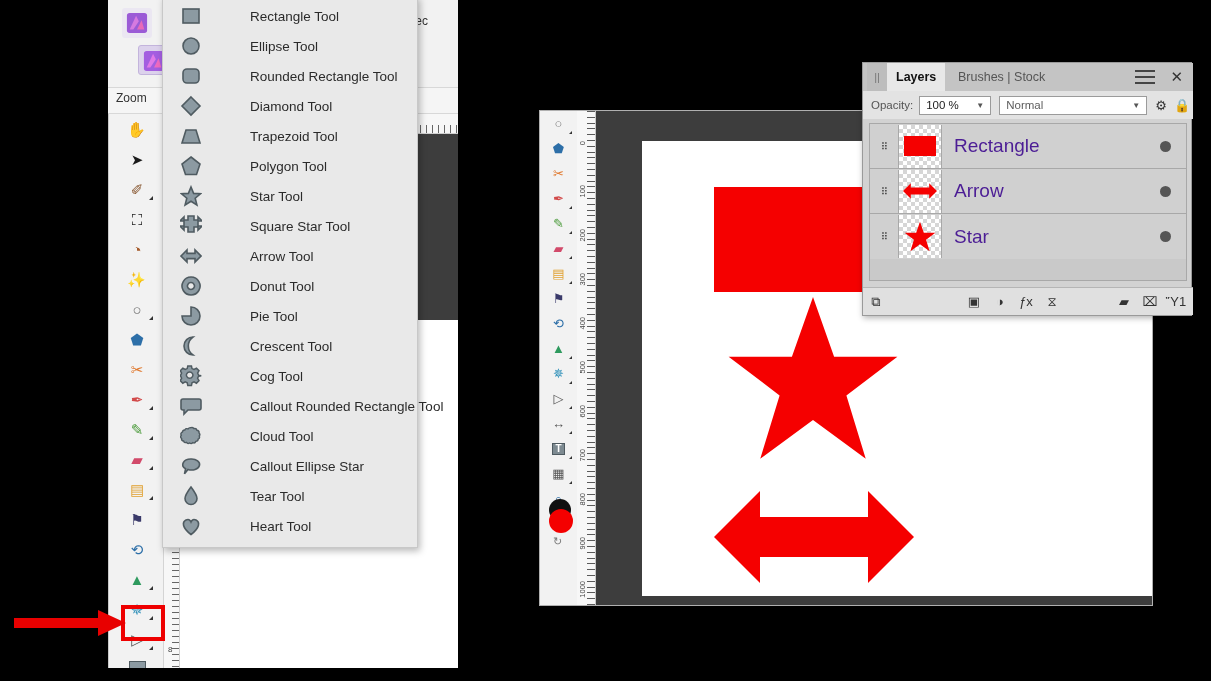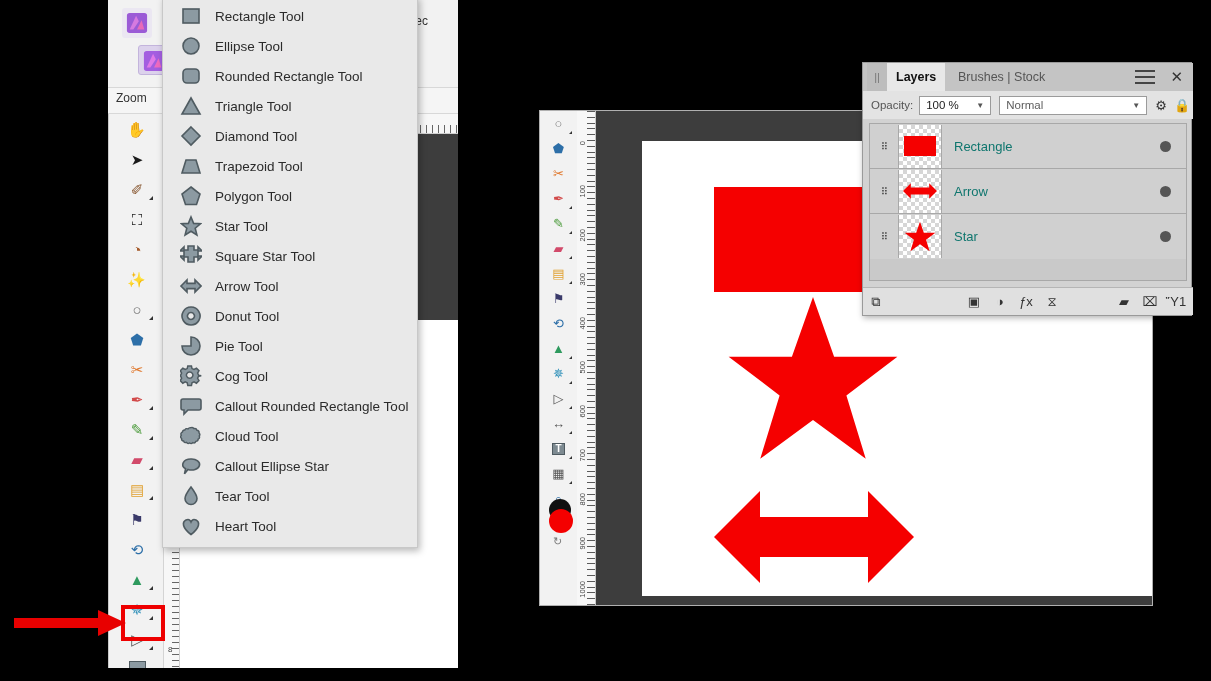--- a/index.html
+++ b/index.html
@@ -95,21 +95,21 @@
     padding:4px 0 6px 0;
   }
   .fly-item{
     height:30px; display:flex; align-items:center; padding-left:14px; cursor:default;
   }
   .fly-ico{
     width:28px; height:22px; margin-right:10px; position:relative;
     display:flex; align-items:center; justify-content:center;
     flex:0 0 28px;
   }
-  .fly-lbl{ font-size:13.5px; color:#2b2b2b; white-space:nowrap; }
+  .fly-lbl{ font-size:13.5px; color:#2b2b2b; white-space:nowrap;margin-left:35px; }
   .sh{ fill:#8c9aa2; stroke:#4f5b61; stroke-width:1.6; }
 
   
   .doc-window{
     position:absolute; left:539px; top:110px; width:614px; height:496px;
     background:#f2f2f2; border:1px solid #b0b0b0; overflow:hidden;
   }
   .doc-toolcol{
     position:absolute; left:0; top:0; width:37px; height:496px; background:#f2f2f2;
   }
@@ -210,21 +210,21 @@
   }
   .lr-thumb{
     width:44px; height:43px; border-left:1px solid #a8a8a8; border-right:1px solid #a8a8a8;
     display:flex;align-items:center;justify-content:center;
     background-color:#fff;
     background-image:
       linear-gradient(45deg,#d6d6d6 25%,transparent 25%,transparent 75%,#d6d6d6 75%),
       linear-gradient(45deg,#d6d6d6 25%,transparent 25%,transparent 75%,#d6d6d6 75%);
     background-size:8px 8px; background-position:0 0,4px 4px;
   }
-  .lr-name{ flex:1; padding-left:12px; font-size:13px; color:#0f766e;}
+  .lr-name{ flex:1; padding-left:12px; font-size:19px; color:#4c1d95;}
   .lr-vis{
     width:42px; display:flex; align-items:center; justify-content:center;
   }
   .lr-vis .dot{ width:11px;height:11px;border-radius:50%;background:#555;}
   .lp-footer{
     position:absolute; left:0; bottom:0; width:330px; height:28px;
     background:#e0e0e0; border-top:1px solid #b5b5b5;
     display:flex; align-items:center;
   }
   .ft-ico{
@@ -371,28 +371,20 @@
       <span class="fly-ico">
         <svg width="22" height="22" viewBox="0 0 22 22">
           <rect class="sh" x="3" y="4" width="16" height="14" rx="4"></rect>
         </svg>
       </span>
       <span class="fly-lbl">Rounded Rectangle Tool</span>
     </div>
     <div class="fly-item">
       <span class="fly-ico">
         <svg width="22" height="22" viewBox="0 0 22 22">
-          <polygon class="sh" points="11,3 20,19 2,19"></polygon>
-        </svg>
-      </span>
-      <span class="fly-lbl">Triangle Tool</span>
-    </div>
-    <div class="fly-item">
-      <span class="fly-ico">
-        <svg width="22" height="22" viewBox="0 0 22 22">
           <polygon class="sh" points="11,2 20,11 11,20 2,11"></polygon>
         </svg>
       </span>
       <span class="fly-lbl">Diamond Tool</span>
     </div>
     <div class="fly-item">
       <span class="fly-ico">
         <svg width="22" height="22" viewBox="0 0 22 22">
           <polygon class="sh" points="6,5 16,5 20,18 2,18"></polygon>
         </svg>
@@ -439,20 +431,28 @@
       </span>
       <span class="fly-lbl">Donut Tool</span>
     </div>
     <div class="fly-item">
       <span class="fly-ico">
         <svg width="22" height="22" viewBox="0 0 22 22">
           <path class="sh" d="M11,11 L11,2 A9,9 0 1,1 2,11 Z"></path>
         </svg>
       </span>
       <span class="fly-lbl">Pie Tool</span>
+    </div>
+    <div class="fly-item">
+      <span class="fly-ico">
+        <svg width="22" height="22" viewBox="0 0 22 22">
+          <path class="sh" d="M13,2 A9,9 0 1,0 13,20 A11,11 0 0,1 13,2 Z"></path>
+        </svg>
+      </span>
+      <span class="fly-lbl">Crescent Tool</span>
     </div>
     <div class="fly-item">
       <span class="fly-ico">
         <svg width="22" height="22" viewBox="0 0 22 22">
           <path class="sh" d="M9,1 h4 l0.6,2.9 l2.2,1 l2.6,-1.5 l2.8,2.8 l-1.5,2.6 l1,2.2 l2.9,0.6 v0 l-2.9,0.6 l-1,2.2 l1.5,2.6 l-2.8,2.8 l-2.6,-1.5 l-2.2,1 l-0.6,2.9 h-4 l-0.6,-2.9 l-2.2,-1 l-2.6,1.5 l-2.8,-2.8 l1.5,-2.6 l-1,-2.2 l-2.9,-0.6 v0 l2.9,-0.6 l1,-2.2 l-1.5,-2.6 l2.8,-2.8 l2.6,1.5 l2.2,-1 z M11,7.5 a3.5,3.5 0 1,0 0.1,0 z" fill-rule="evenodd" transform="translate(-0.5,0) scale(0.92)"></path>
         </svg>
       </span>
       <span class="fly-lbl">Cog Tool</span>
     </div>
     <div class="fly-item">

